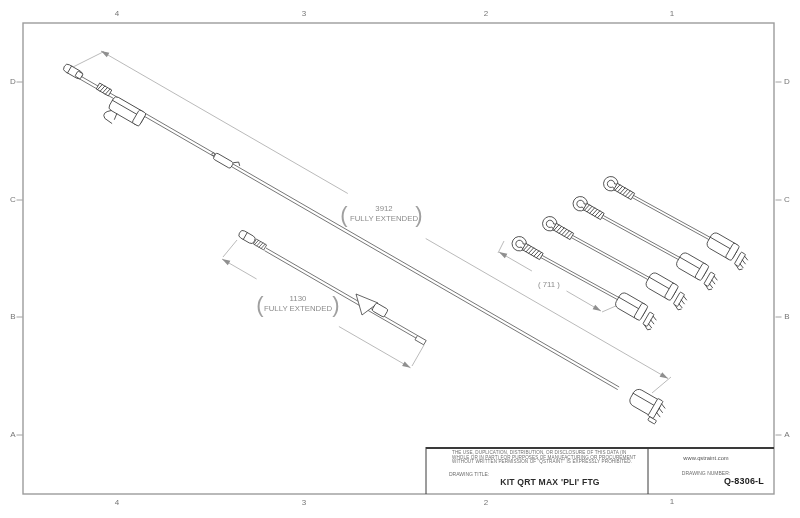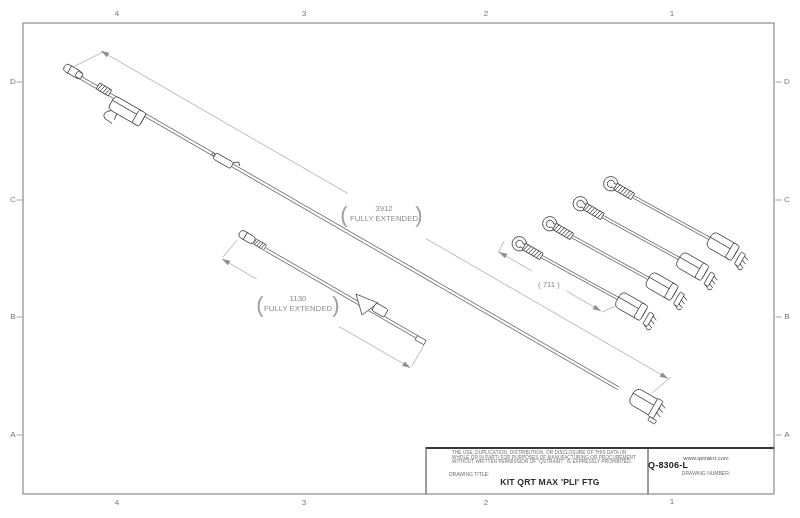--- a/index.html
+++ b/index.html
@@ -13,21 +13,21 @@
 
   
   .tb{position:absolute;color:#6e6e6e;}
   .tb-disclaimer{left:452px;top:451px;font-size:4.6px;line-height:4.7px;color:#707070;
                  letter-spacing:.1px;white-space:nowrap;}
   .tb-title-label{left:449px;top:471px;font-size:5px;}
   .tb-title{left:450px;top:476.5px;width:200px;text-align:center;font-size:8.6px;
             font-weight:bold;color:#2b2b2b;letter-spacing:.2px;}
   .tb-web{left:648px;top:455px;width:116px;text-align:center;font-size:5.8px;color:#555;}
   .tb-num-label{left:648px;top:469.5px;width:116px;text-align:center;font-size:5px;}
-  .tb-number{left:648px;top:460px;width:116px;text-align:left;font-size:9px;
+  .tb-number{left:648px;top:476px;width:116px;text-align:right;font-size:9px;
              font-weight:bold;color:#1e1e1e;letter-spacing:.2px;}
 
   
   .part{fill:#ffffff;stroke:#3f3f3f;stroke-width:.8;stroke-linejoin:round;}
   .partline{fill:none;stroke:#3f3f3f;stroke-width:.8;stroke-linecap:round;}
   .web{stroke:#4a4a4a;stroke-width:.75;fill:none;}
   .dim{stroke:#a3a3a3;stroke-width:.75;fill:none;}
   .dimtxt{font-family:"Liberation Sans",sans-serif;font-size:7.8px;fill:#8c8c8c;text-anchor:middle;}
   .dimparen{font-family:"Liberation Sans",sans-serif;font-size:22px;fill:#9f9f9f;text-anchor:middle;}
   .borderline{fill:none;stroke:#9c9c9c;stroke-width:1.4;}

